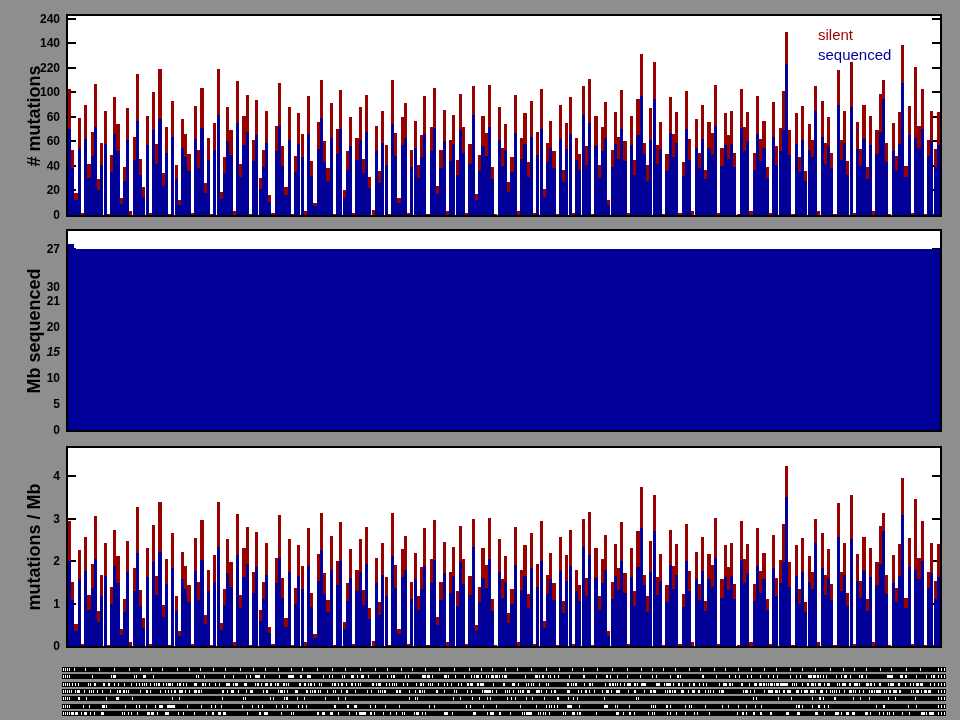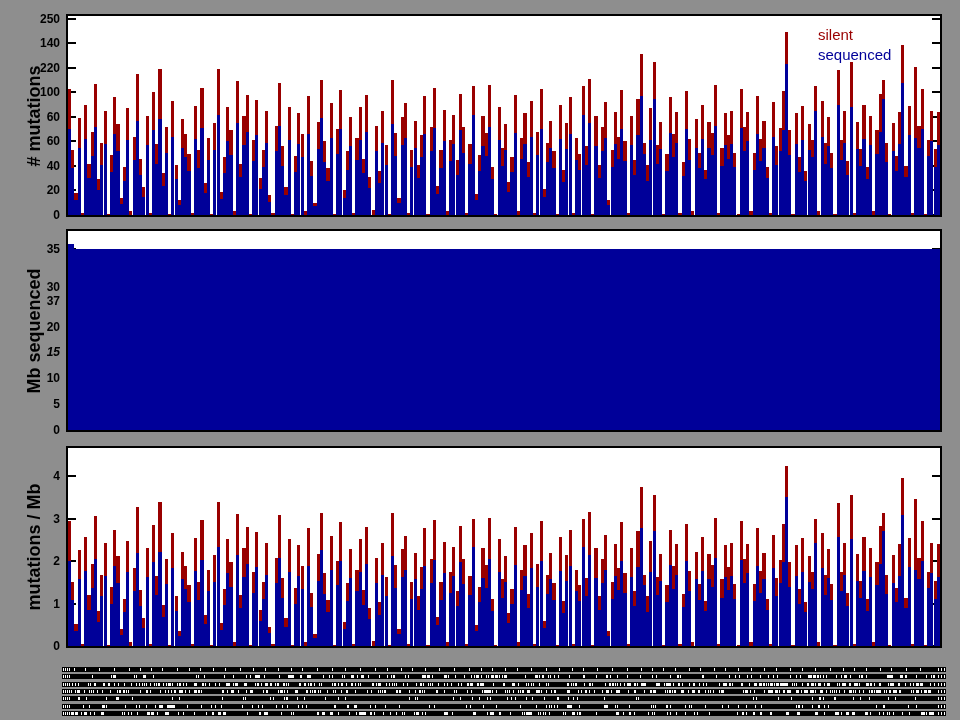--- a/index.html
+++ b/index.html
@@ -2295,27 +2295,27 @@
       </div>
     </div>
 <div class="tick-label" style="top: 208px;">0</div>
     <div class="tick-label" style="top: 183.493px;">20</div>
     <div class="tick-label" style="top: 158.985px;">40</div>
     <div class="tick-label" style="top: 134.478px;">60</div>
     <div class="tick-label" style="top: 109.97px;">60</div>
     <div class="tick-label" style="top: 85.4631px;">100</div>
     <div class="tick-label" style="top: 60.9557px;">220</div>
     <div class="tick-label" style="top: 36.4483px;">140</div>
-    <div class="tick-label" style="top: 11.9409px;">250</div>
+    <div class="tick-label" style="top: 11.9409px;">240</div>
     <div class="tick-label" style="top: 423px;">0</div>
     <div class="tick-label" style="top: 397.156px;">5</div>
     <div class="tick-label" style="top: 371.312px;">10</div>
     <div class="tick-label" style="top: 345.468px; font-style: italic;">15</div>
     <div class="tick-label" style="top: 319.623px;">20</div>
-    <div class="tick-label" style="top: 293.779px;">37</div>
+    <div class="tick-label" style="top: 293.779px;">21</div>
     <div class="tick-label" style="top: 280px;">30</div>
-    <div class="tick-label" style="top: 242.091px;">35</div>
+    <div class="tick-label" style="top: 242.091px;">27</div>
     <div class="tick-label" style="top: 639px;">0</div>
     <div class="tick-label" style="top: 596.602px;">1</div>
     <div class="tick-label" style="top: 554.203px;">2</div>
     <div class="tick-label" style="top: 511.805px;">3</div>
     <div class="tick-label" style="top: 469.407px;">4</div>
   </div>
 
 </body></html>

